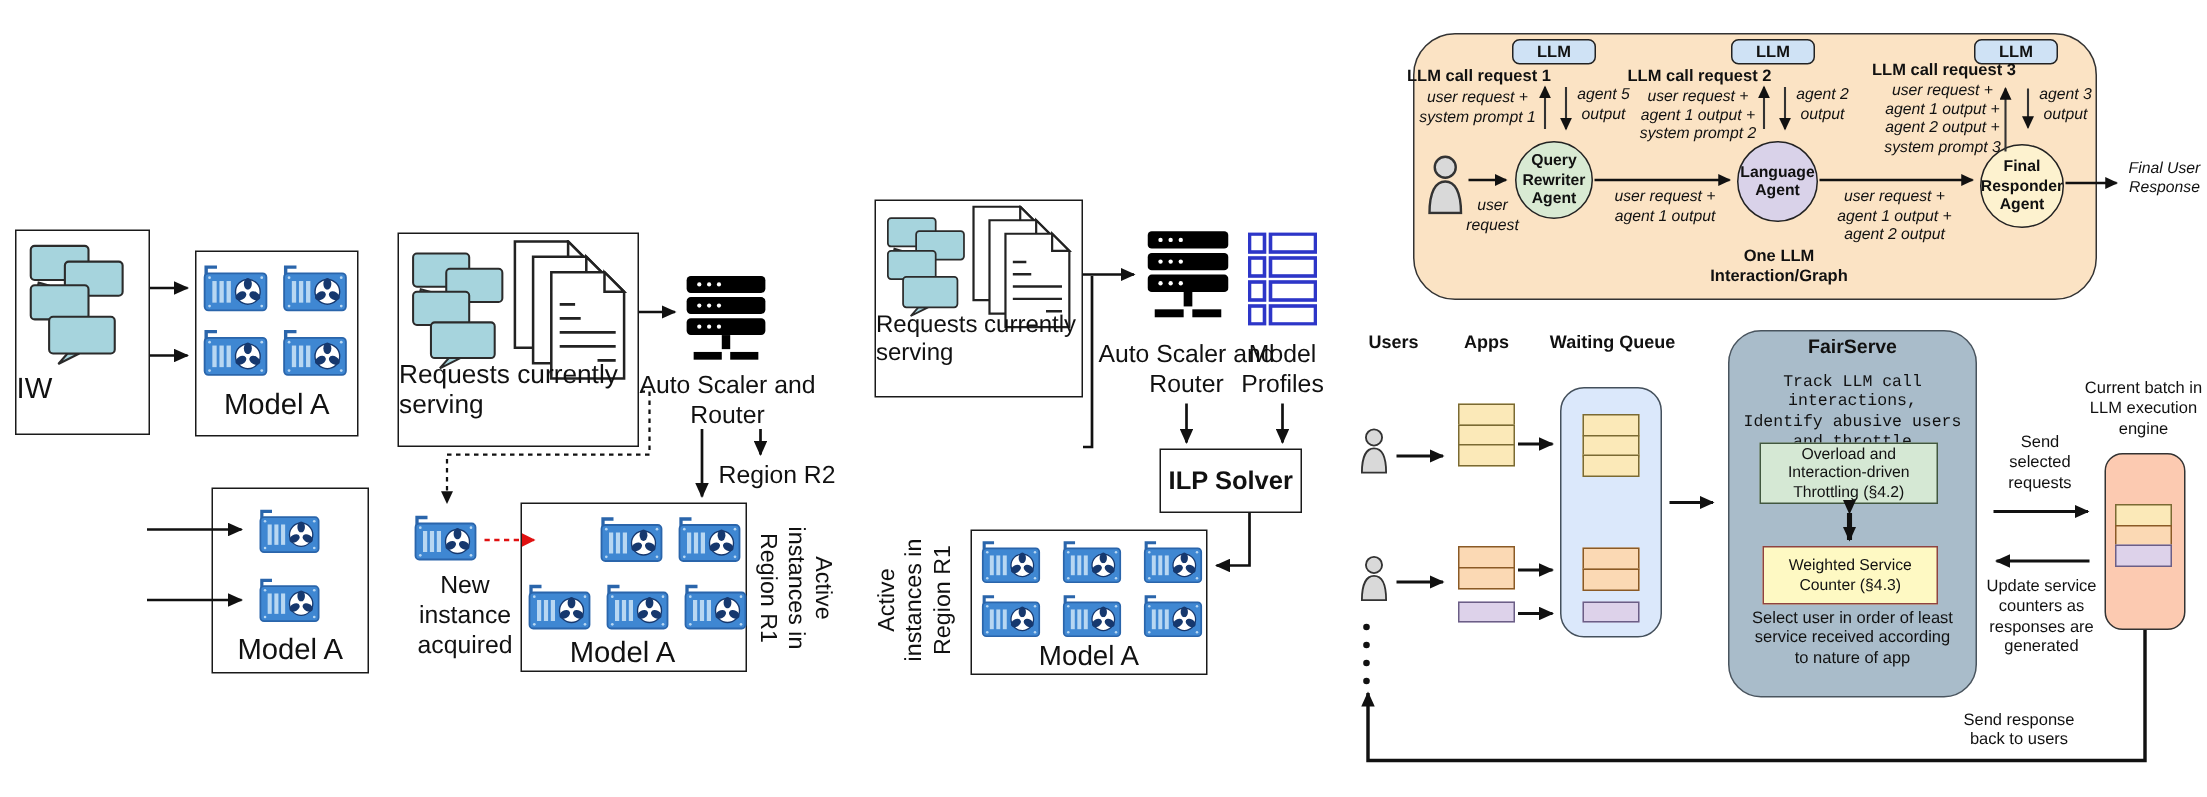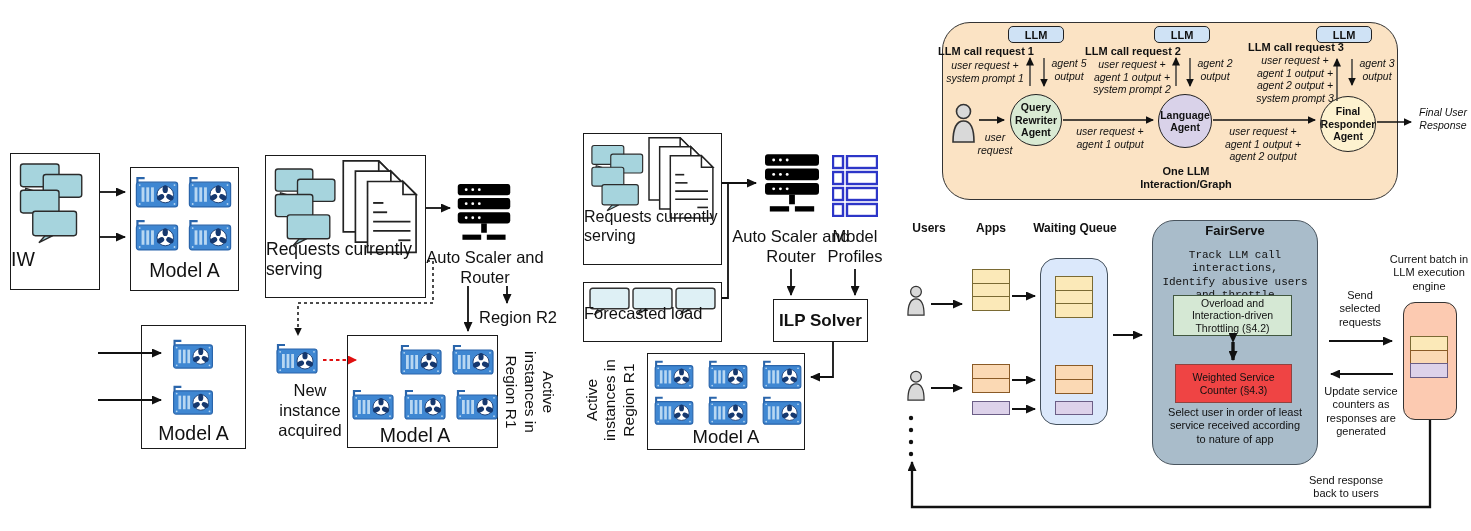--- a/index.html
+++ b/index.html
@@ -363,41 +363,20 @@
       <line x1="33" y1="46" x2="44" y2="46"></line>
       <line x1="33" y1="56" x2="48" y2="56"></line>
       <line x1="33" y1="66" x2="73" y2="66"></line>
       <line x1="33" y1="76" x2="73" y2="76"></line>
       <line x1="60" y1="86" x2="73" y2="86"></line>
     </g>
   </svg>
 </div>
     <div class="box-label" style="font-size:16px;line-height:1.18;">Requests currently serving</div>
   </div>
-  <div class="box" style="left:583px;top:282px;width:139px;height:60px;">
-    <div class="icon" style="left:5px;top:4px;width:41px;height:28px;">
-  <svg viewBox="0 0 40 27">
-    <rect x="1" y="1" width="38" height="20" rx="2.5" fill="#def0f5" stroke="#333" stroke-width="1.4"></rect>
-    <path d="M9,21 l-3,5 l9,-5 z" fill="#def0f5" stroke="#333" stroke-width="1.4"></path>
-  </svg>
-</div>
-    <div class="icon" style="left:48px;top:4px;width:41px;height:28px;">
-  <svg viewBox="0 0 40 27">
-    <rect x="1" y="1" width="38" height="20" rx="2.5" fill="#def0f5" stroke="#333" stroke-width="1.4"></rect>
-    <path d="M9,21 l-3,5 l9,-5 z" fill="#def0f5" stroke="#333" stroke-width="1.4"></path>
-  </svg>
-</div>
-    <div class="icon" style="left:91px;top:4px;width:41px;height:28px;">
-  <svg viewBox="0 0 40 27">
-    <rect x="1" y="1" width="38" height="20" rx="2.5" fill="#def0f5" stroke="#333" stroke-width="1.4"></rect>
-    <path d="M9,21 l-3,5 l9,-5 z" fill="#def0f5" stroke="#333" stroke-width="1.4"></path>
-  </svg>
-</div>
-    <div class="box-label" style="font-size:16.5px;">Forecasted load</div>
-  </div>
   <div class="icon" style="left:765px;top:153px;width:54px;height:64px;">
   <svg viewBox="0 0 56 64">
     <rect x="0" y="0" width="56" height="12" rx="3" fill="#000"></rect>
     <rect x="0" y="15" width="56" height="12" rx="3" fill="#000"></rect>
     <rect x="0" y="30" width="56" height="12" rx="3" fill="#000"></rect>
     <g fill="#fff">
       <circle cx="9" cy="6" r="1.5"></circle>
           <circle cx="16" cy="6" r="1.5"></circle>
           <circle cx="23" cy="6" r="1.5"></circle>
       <circle cx="9" cy="21" r="1.5"></circle>
@@ -644,21 +623,21 @@
   </div>
 
   <div class="rbox" style="left:1152px;top:220px;width:166px;height:245px;background:#a9bcca;border:1.6px solid #49545e;border-radius:22px;"></div>
   <div class="lbl bd" style="left:1152px;top:223px;width:166px;font-size:13px;">FairServe</div>
   <div class="lbl sm" style="left:1160px;top:249px;width:150px;font-family:Liberation Mono, monospace;">Track LLM call interactions,
 Identify abusive users
 and throttle</div>
   <div class="rbox flexc" style="left:1173px;top:295px;width:119px;height:41px;background:#d5e8d4;border:1.3px solid #41573f;font-size:10.5px;line-height:1.18;white-space:pre-line;">Overload and
 Interaction-driven
 Throttling (§4.2)</div>
-  <div class="rbox flexc" style="left:1175px;top:364px;width:117px;height:39px;background:#ef4444;border:1.3px solid #8f4340;font-size:10.5px;line-height:1.18;white-space:pre-line;">Weighted Service
+  <div class="rbox flexc" style="left:1175px;top:364px;width:117px;height:39px;background:#fef9c3;border:1.3px solid #8f4340;font-size:10.5px;line-height:1.18;white-space:pre-line;">Weighted Service
 Counter (§4.3)</div>
   <div class="lbl sm" style="left:1160px;top:406px;width:150px;">Select user in order of least
 service received according
 to nature of app</div>
 
   <div class="lbl sm" style="left:1388px;top:253px;width:82px;">Current batch in
 LLM execution
 engine</div>
   <div class="rbox" style="left:1403px;top:302px;width:54px;height:118px;background:#fccab1;border:1.5px solid #333;border-radius:12px;"></div>
   <div class="stack" style="left:1410px;top:337px;width:38px;">

